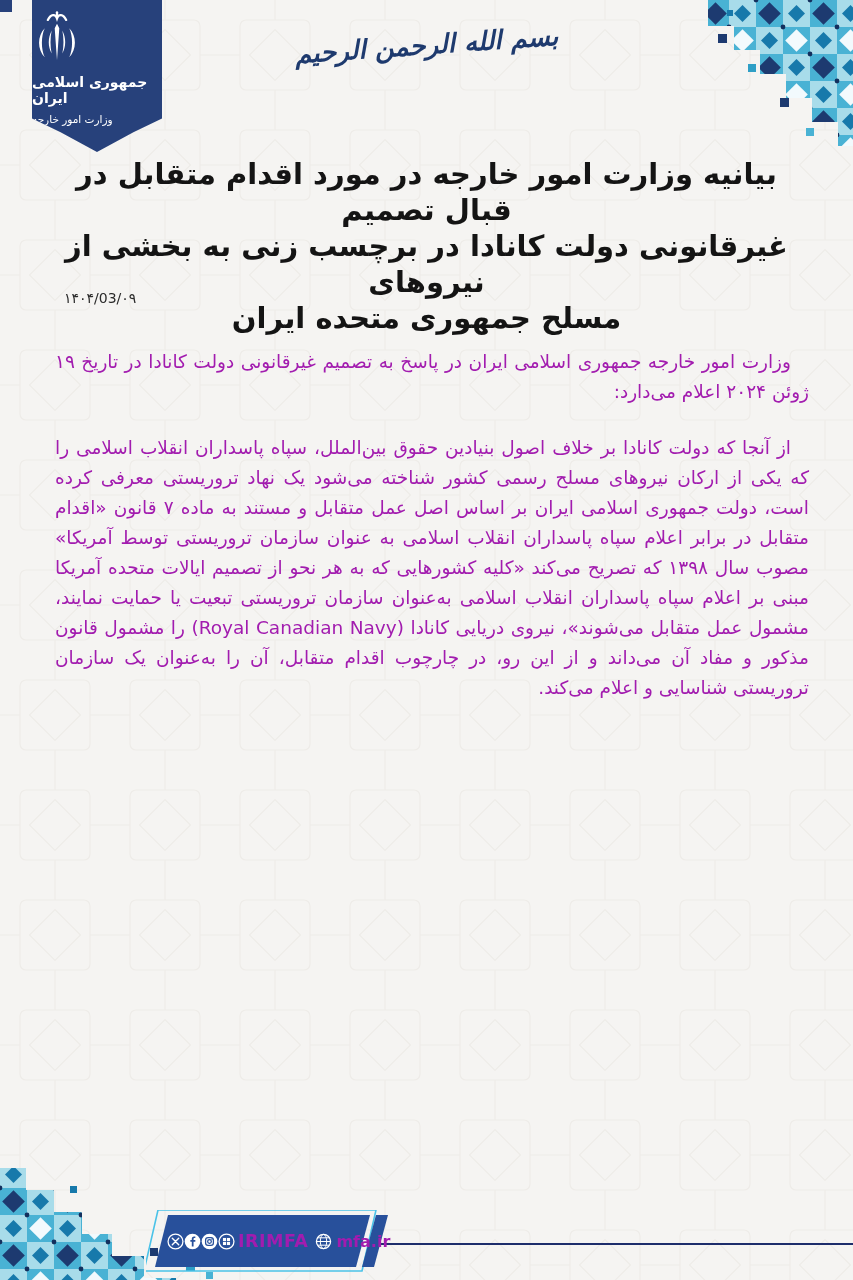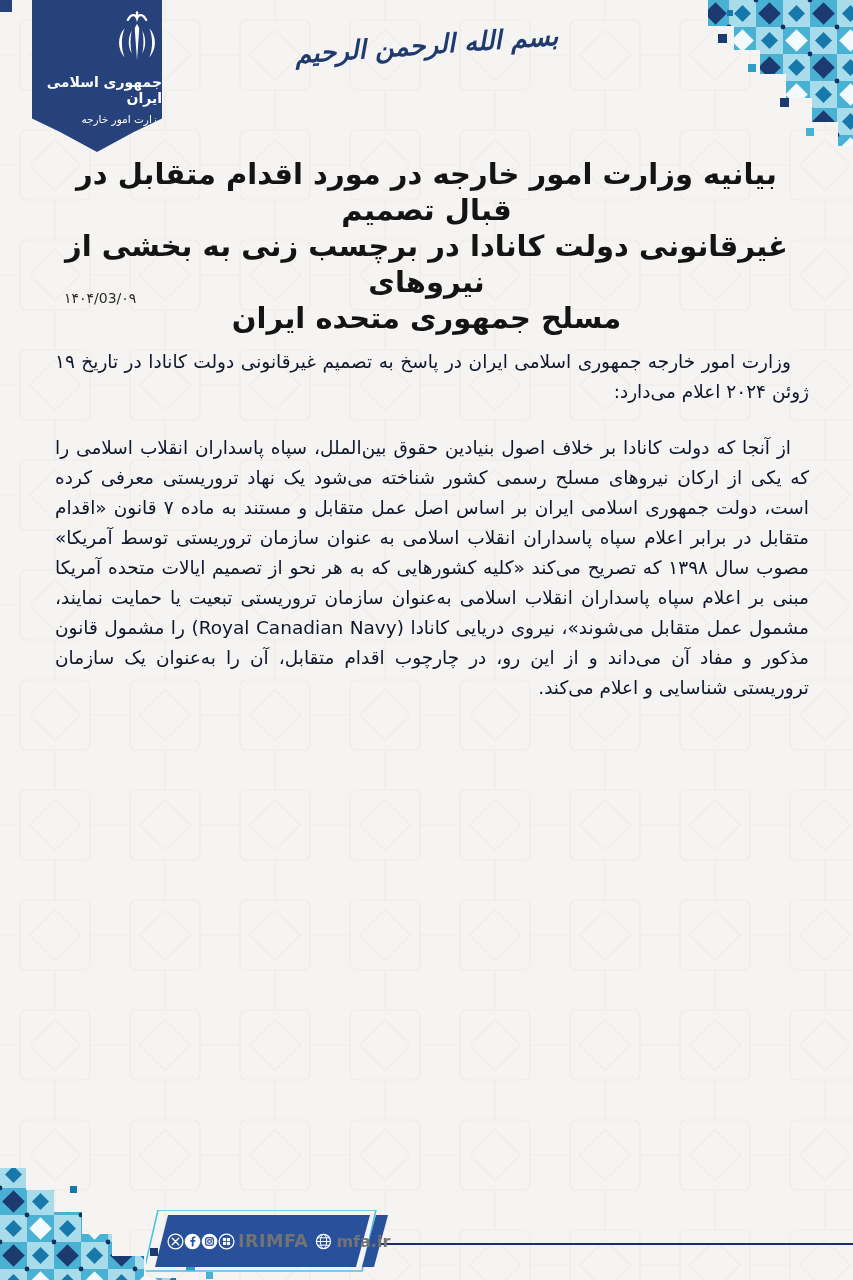--- a/index.html
+++ b/index.html
@@ -5,47 +5,47 @@
   html,body{margin:0;padding:0;}
   body{width:853px;height:1280px;overflow:hidden;background:#f5f4f2;
        font-family:"DejaVu Sans",sans-serif;}
   .page{position:relative;width:853px;height:1280px;overflow:hidden;}
   .decor-layer{position:absolute;left:0;top:0;z-index:0;}
   .content-layer{position:absolute;left:0;top:0;width:100%;height:100%;z-index:1;}
 
   
   .badge{position:absolute;left:32px;top:0;width:130px;height:152px;background:#27417b;
          clip-path:polygon(0 0,100% 0,100% 78%,78% 87%,50% 100%,22% 87%,0 78%);
-         text-align:right;color:#fff;}
+         text-align:left;color:#fff;}
   .badge .emblem{margin-top:10px;}
   .badge-title{font-size:14px;font-weight:bold;margin-top:2px;direction:rtl;}
   .badge-subtitle{font-size:10.5px;margin-top:7px;direction:rtl;}
 
   
   .bismillah{position:absolute;left:0;right:0;top:30px;text-align:center;
              font-size:26px;font-weight:bold;font-style:italic;color:#1e3a6e;
              transform:rotate(-4deg);direction:rtl;}
 
   
   .doc-title{position:absolute;top:156px;left:40px;right:40px;text-align:center;
              direction:rtl;font-weight:bold;font-size:29px;line-height:36px;color:#141414;}
 
   .doc-date{position:absolute;top:290px;left:64px;font-size:14px;color:#2b2b2b;direction:ltr;}
 
   
   .doc-body{position:absolute;top:347px;right:44px;left:55px;direction:rtl;
-            text-align:justify;font-size:18.5px;line-height:30px;color:#0f172a;}
+            text-align:justify;font-size:18.5px;line-height:30px;color:#a21caf;}
   .doc-body p{margin:0;text-indent:18px;}
   .doc-body p + p{margin-top:26px;}
 
   
   .footer-rule{position:absolute;left:374px;right:0;top:1243px;height:2px;background:#1d2d6b;}
   .footer-banner-svg{position:absolute;left:146px;top:1210px;}
   .footer-content{position:absolute;left:167px;top:1221px;width:201px;height:40px;
-                  display:flex;align-items:center;direction:ltr;color:#737373;text-align:right;}
+                  display:flex;align-items:center;direction:ltr;color:#a21caf;text-align:right;}
   .social-icon{width:17px;height:17px;flex:0 0 auto;}
   .handle{font-size:17.5px;font-weight:bold;letter-spacing:.5px;margin-left:3px;}
   .site-group{display:flex;align-items:center;gap:4px;margin-left:7px;}
   .website{font-size:16px;font-weight:bold;}
 </style>
 </head>
 <body>
 
 <div class="page">
 

